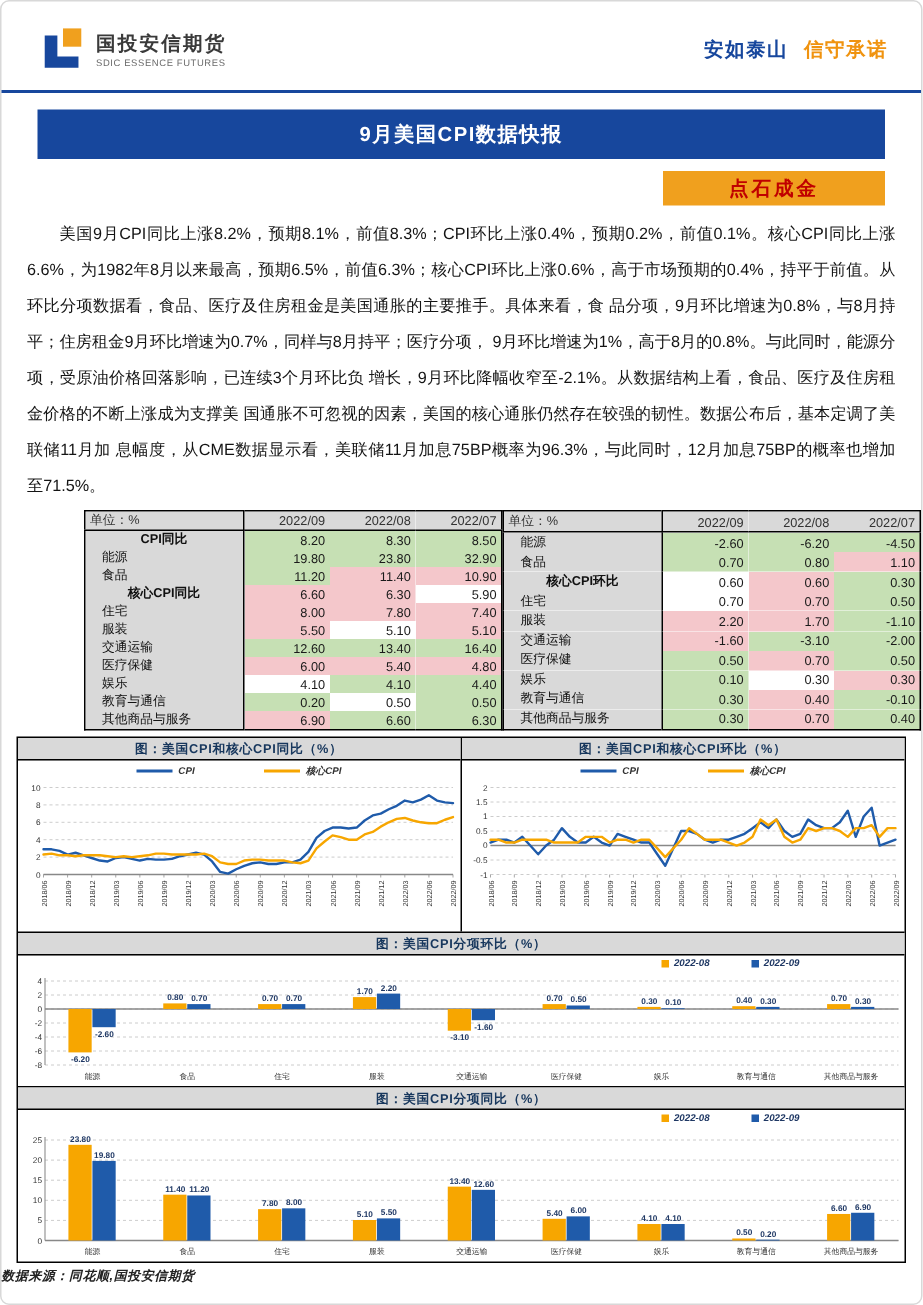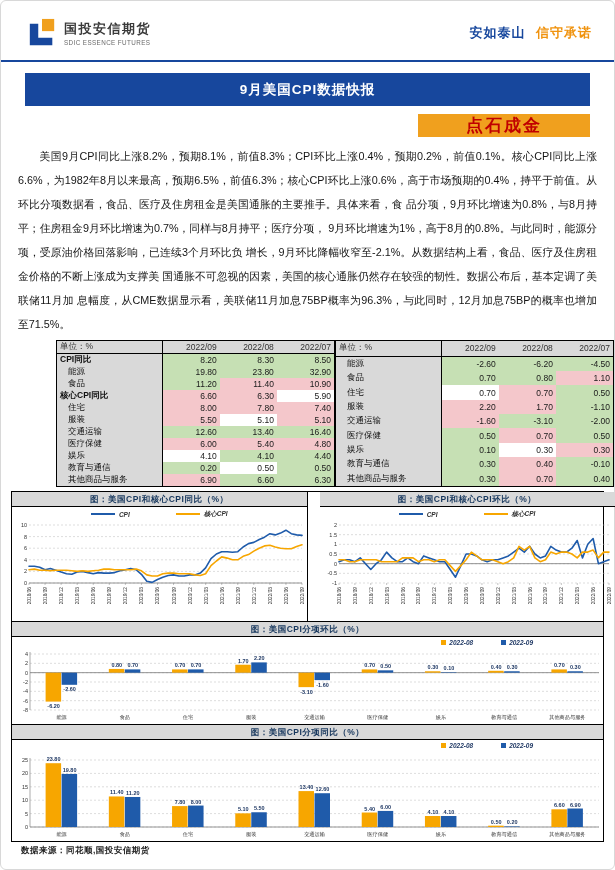--- a/index.html
+++ b/index.html
@@ -13,54 +13,54 @@
   .logo-cn{font-size:13px;font-weight:bold;color:#3a3a3a;letter-spacing:1.5px;}
   .logo-en{font-size:6.3px;color:#6a6a6a;letter-spacing:.4px;margin-top:1px;}
   .slogan{font-size:13px;font-weight:bold;letter-spacing:1px;}
   .slogan .s1{color:#17479d;}
   .slogan .s2{color:#f0930f;margin-left:6px;text-align:right;}
   .header-rule{height:2px;background:#17479d;margin-top:7px;}
 
   
   .title-bar{margin:11px 24px 4px;height:33px;line-height:33px;background:#17479d;color:#ffffff;text-align:center;font-size:13.5px;font-weight:bold;letter-spacing:1px;}
   .badge-row{display:flex;justify-content:flex-end;margin:8px 24px 0;}
-  .badge{width:172px;height:23px;line-height:23px;background:#f0a01e;color:#c00000;font-weight:bold;font-size:17px;text-align:center;letter-spacing:2px;}
+  .badge{width:148px;height:23px;line-height:23px;background:#f0a01e;color:#c00000;font-weight:bold;font-size:13px;text-align:center;letter-spacing:2px;}
 
   
   .body-text{margin:7px 17px 0;font-size:10.8px;line-height:24px;text-align:justify;text-indent:2em;color:#141414;}
 
   
   .tables-row{display:flex;margin:4px 0 0 55px;}
   table.cpi-table{border-collapse:collapse;border:1.5px solid #000;font-size:8.5px;table-layout:fixed;}
   table.cpi-table td{height:10.8px;padding:0 3px;white-space:nowrap;overflow:hidden;}
   td.lab{width:92px;background:#d9d9d9;border-right:1px solid #000;color:#111;}
-  td.lab.b{font-weight:bold;}
+  td.lab.b{font-weight:bold;text-align:center;}
   td.lab.sub{padding-left:11px;}
   td.val{width:52px;text-align:right;color:#1a1a1a;}
   tr.hdr td{background:#d9d9d9;border-bottom:1px solid #000;color:#333;}
   .f-g{background:#c6e0b4;margin-top:36px;}
   .f-p{background:#f4c7cb;}
   .f-w{background:#ffffff;}
 
   
   .charts-box{margin:4px 10px 0;border:1px solid #000;}
-  .charts-row{display:flex;gap:12px;}
+  .charts-row{display:flex;}
   .chart-half{width:50%;box-sizing:border-box;}
   .chart-half.left{border-right:1px solid #000;}
   .chart-title{height:14px;line-height:14px;background:#d9d9d9;border-bottom:1px solid #000;text-align:center;font-weight:bold;font-size:8.5px;color:#17375d;letter-spacing:.5px;}
   .line-legend{height:14px;display:flex;justify-content:center;align-items:center;gap:46px;font-size:6.5px;font-style:italic;color:#333;font-weight:bold;}
   .lg-line{display:inline-block;width:24px;height:2.5px;margin-right:4px;}
   .lg-item{display:flex;align-items:center;}
   .chart-wide{border-top:1px solid #000;}
   .bar-legend{height:11px;display:flex;justify-content:flex-end;align-items:center;gap:28px;padding-right:70px;font-size:6.5px;font-style:italic;color:#1f3864;font-weight:bold;}
   .lg-sq{display:inline-block;width:5px;height:5px;margin-right:3px;}
   svg{display:block;}
 
   
-  .source{margin:3px 0 0 20px;font-size:8.5px;font-weight:bold;color:#222;letter-spacing:.5px;}
+  .source{margin:3px 0 0 0;font-size:8.5px;font-weight:bold;color:#222;letter-spacing:.5px;font-style:italic;}
 </style>
 </head>
 <body>
 
 <div class="page">
 
   <div class="header">
     <div class="logo">
       <svg class="logo-mark" viewBox="0 0 32 32">
         <rect x="16" y="1" width="13" height="13" fill="#f0a01e"></rect>
@@ -175,20 +175,26 @@
             <td class="lab sub">能源</td>
             <td class="val f-g">-2.60</td>
             <td class="val f-g">-6.20</td>
             <td class="val f-g">-4.50</td>
           </tr>
           <tr>
             <td class="lab sub">食品</td>
             <td class="val f-g">0.70</td>
             <td class="val f-g">0.80</td>
             <td class="val f-p">1.10</td>
+          </tr>
+          <tr>
+            <td class="lab b">核心CPI环比</td>
+            <td class="val f-w">0.60</td>
+            <td class="val f-p">0.60</td>
+            <td class="val f-g">0.30</td>
           </tr>
           <tr>
             <td class="lab sub">住宅</td>
             <td class="val f-w">0.70</td>
             <td class="val f-p">0.70</td>
             <td class="val f-g">0.50</td>
           </tr>
           <tr>
             <td class="lab sub">服装</td>
             <td class="val f-p">2.20</td>

